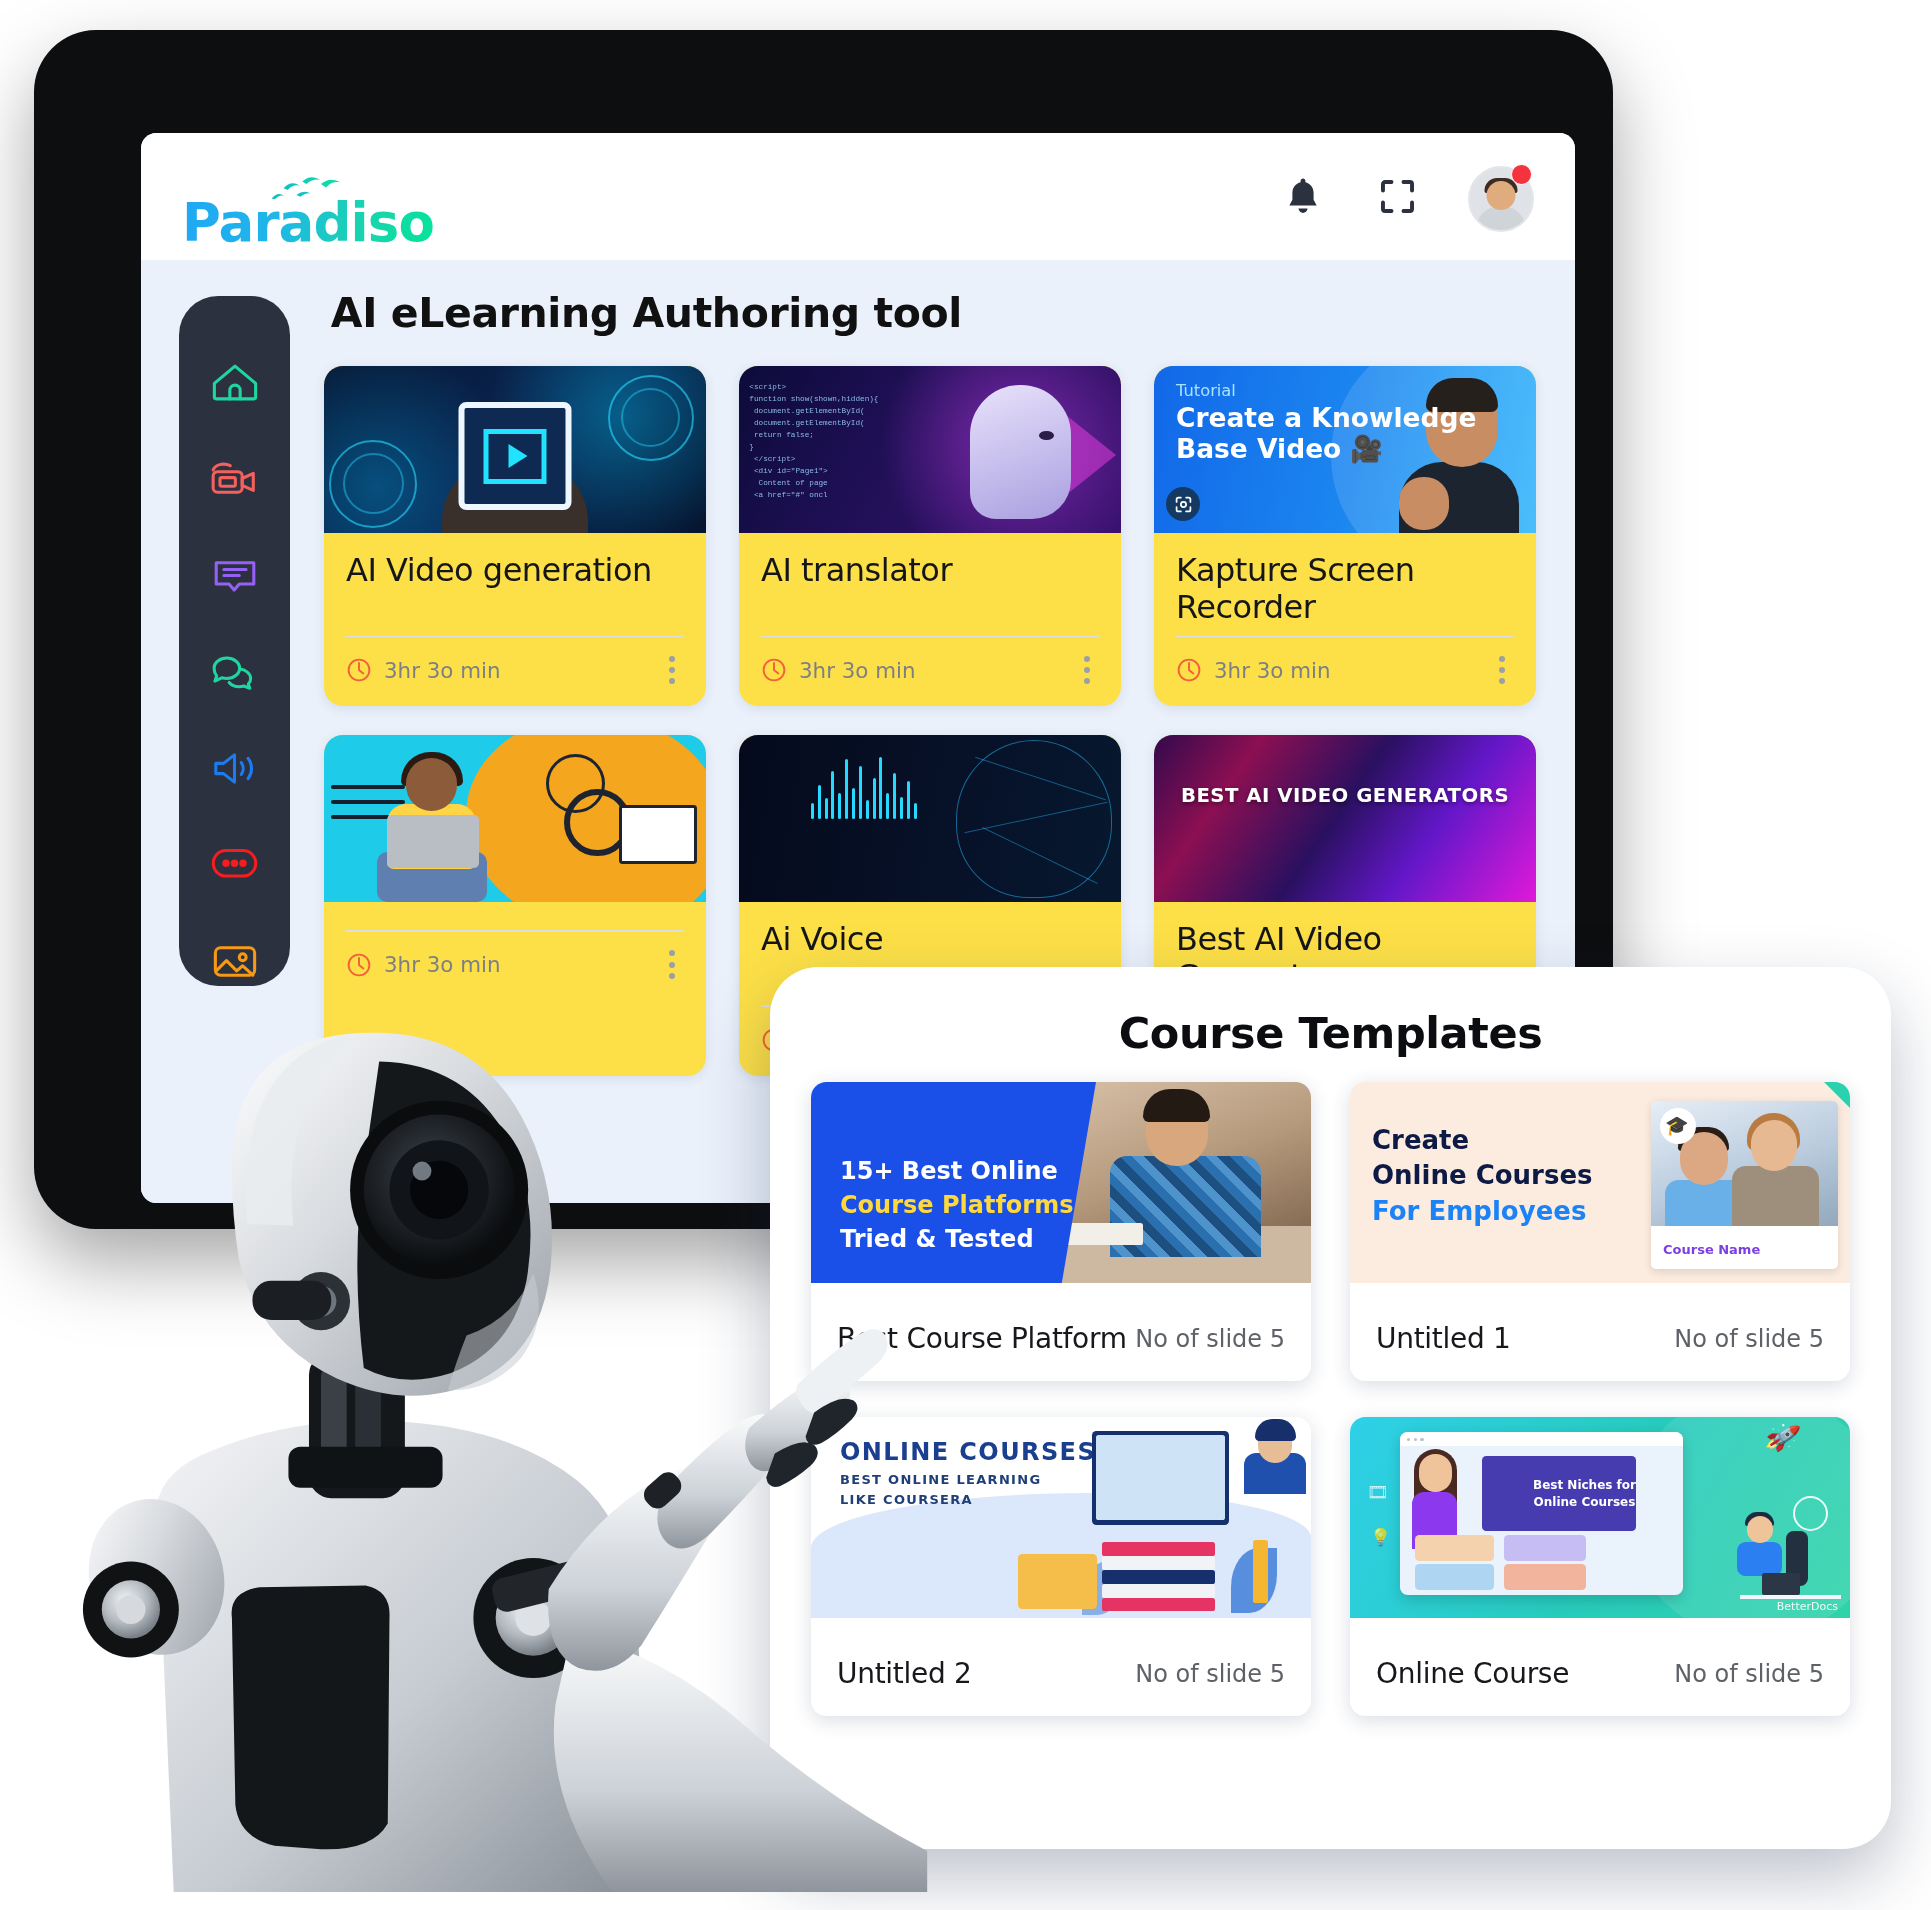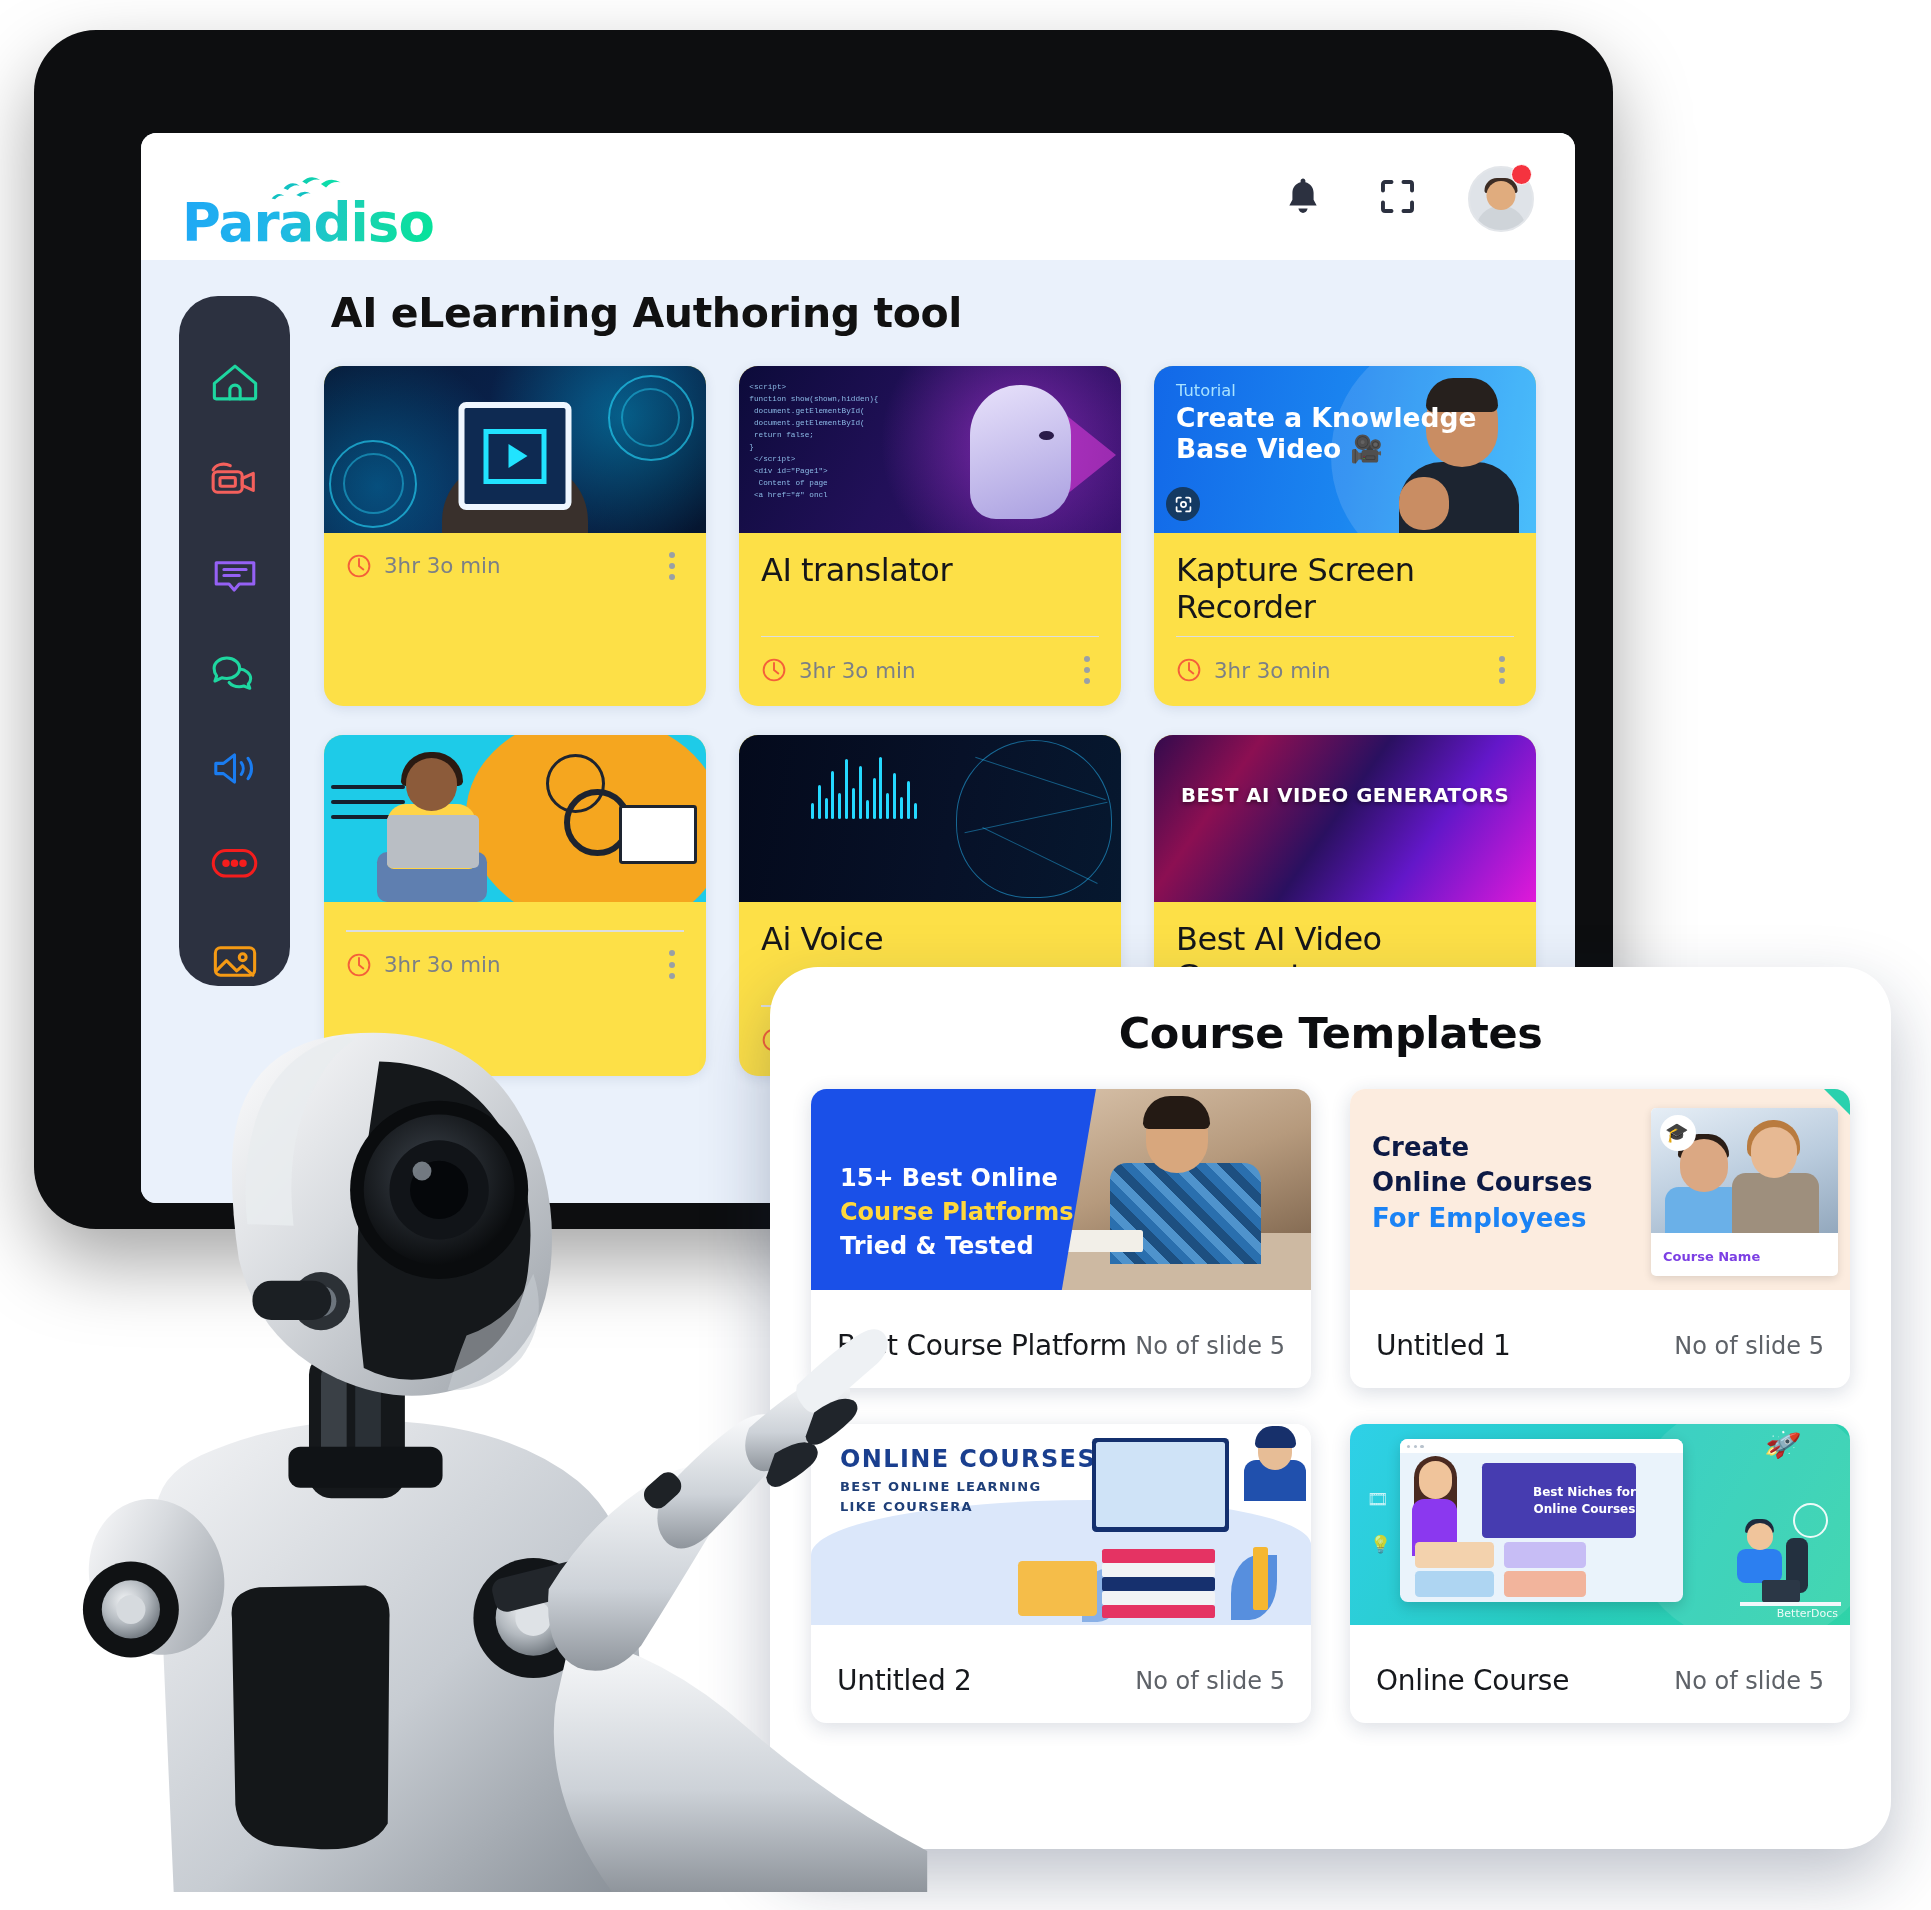--- a/index.html
+++ b/index.html
@@ -130,21 +130,21 @@
      font-size:19.7px;font-weight:700;line-height:1.5;letter-spacing:0.5px;
      font-family:"DejaVu Sans",sans-serif;text-shadow:0 1.7px 4.3px rgba(0,0,0,.45);}
 
   
   #templates-panel{
     position:absolute;left:770px;top:967px;width:1121px;height:882px;
     background:#fff;border-radius:48px;box-shadow:0 29px 68px rgba(20,35,70,.28);
     padding:29px 41px 39px 41px;box-sizing:border-box;z-index:5;
   }
   #templates-title{text-align:center;font-size:43px;font-weight:700;color:#0c0d10;
-     margin:12px 0 31px 0;font-family:"DejaVu Sans",sans-serif;letter-spacing:-0.4px;}
+     margin:12px 0 24px 0;font-family:"DejaVu Sans",sans-serif;letter-spacing:-0.4px;}
   #templates-grid{display:grid;grid-template-columns:1fr 1fr;gap:36px 39px;}
   .tpl-card{background:#fff;border-radius:15.4px;overflow:hidden;
      box-shadow:0 4.3px 19px rgba(30,50,90,.16);}
   .tpl-thumb{height:201px;position:relative;overflow:hidden;}
   .tpl-foot{display:flex;align-items:center;justify-content:space-between;padding:22px 26px 26px 26px;margin-top:17px;}
   .tpl-name{font-size:28px;color:#16181c;font-family:"DejaVu Sans",sans-serif;letter-spacing:-0.3px;}
   .tpl-slides{font-size:24px;color:#5e6268;font-family:"DejaVu Sans",sans-serif;}
 
   
   .t1-left{position:absolute;left:0;top:0;width:57%;height:100%;background:#1a50e8;
@@ -343,20 +343,24 @@
               <div class="hud-ring" style="right:12px;top:8.6px;width:82px;height:82px;"></div>
               <div class="hud-ring" style="right:26px;top:22px;width:55px;height:55px;opacity:.7"></div>
               <div class="hud-ring" style="left:5.1px;bottom:5.1px;width:84px;height:84px;"></div>
               <div class="hud-ring" style="left:19px;bottom:19px;width:57px;height:57px;opacity:.7"></div>
               <div class="person-body"></div>
               <div class="tablet">
                   <div class="play-sq">
                     <div class="play-tri"></div>
                   </div>
                 </div>
+            </div>
+            <div class="tool-meta">
+              <div class="tool-name">AI Video generation</div>
+              <div class="tool-sep"></div>
             </div>
             <div class="tool-foot">
               <div class="foot-left">
                 <svg width="26" height="26" viewBox="0 0 30 30" fill="none" stroke="#f4603a" stroke-width="2.2">
                   <circle cx="15" cy="15" r="12"></circle>
                     <path d="M15 7v8l5 4" stroke-linecap="round"></path>
                 </svg>
                 <span class="dur">3hr 3o min</span>
               </div>
               <div class="kebab">

